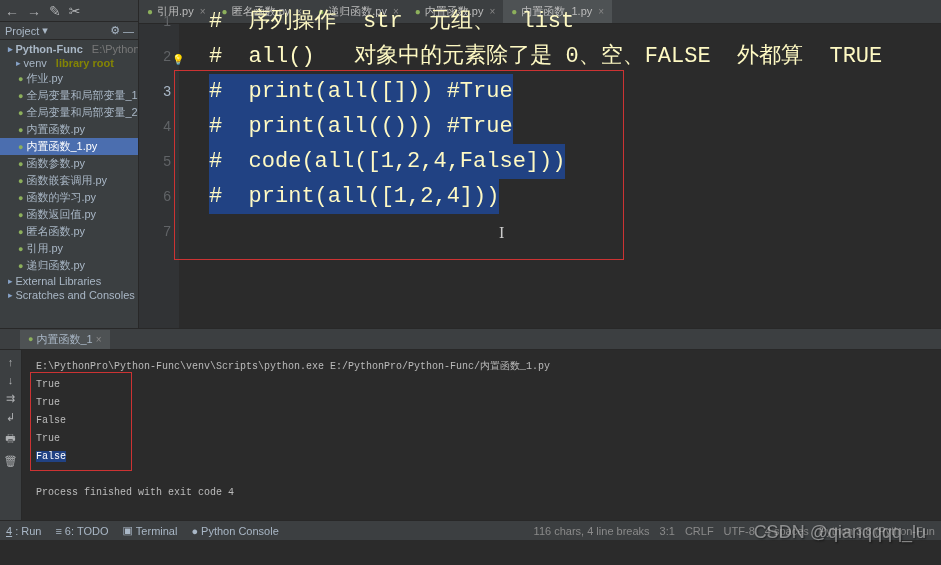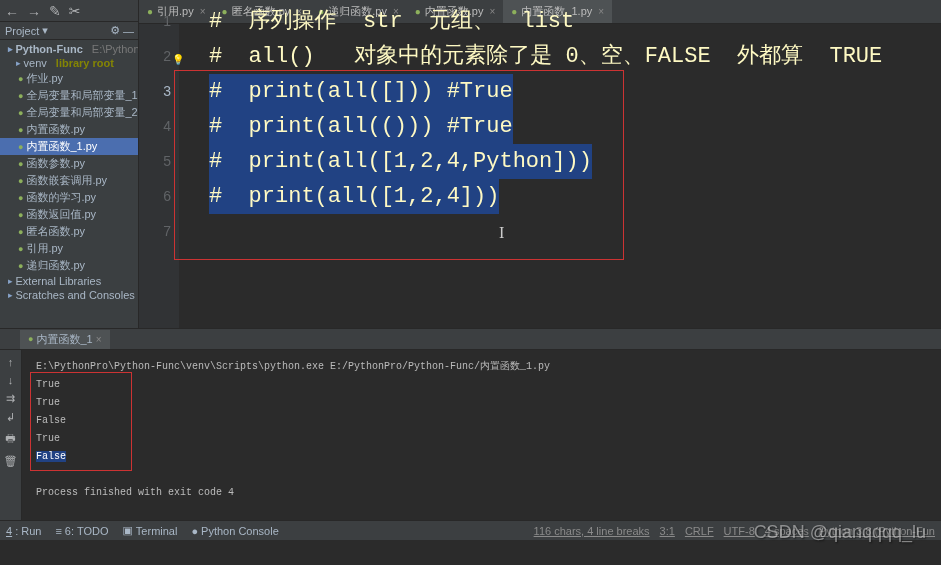--- a/index.html
+++ b/index.html
@@ -38,21 +38,21 @@
 .btab .close { color:#888; font-size:10px; }
 .console { height:170px; background:#2b2b2b; display:flex; }
 .con-gutter { width:22px; background:#3c3f41; border-right:1px solid #282828; display:flex; flex-direction:column; align-items:center; padding-top:6px; gap:6px; }
 .con-gutter span { color:#afb1b3; font-size:11px; cursor:pointer; }
 .con-body { flex:1; padding:8px 14px; font-family:"Consolas","Courier New",monospace; font-size:10px; line-height:18px; position:relative; }
 .con-line { white-space:pre; color:#bbbbbb; }
 .con-sel { background:#214283; color:#fff; }
 .red-box2 { position:absolute; border:1px solid #cc3333; left:8px; top:22px; width:102px; height:99px; pointer-events:none; }
 .status { height:20px; background:#3c3f41; border-top:1px solid #282828; display:flex; align-items:center; font-size:11px; padding:0 6px; }
 .status-left { display:flex; gap:14px; }
-.status-right { margin-left:auto; display:flex; gap:10px; color:#8a8a8a;text-decoration:underline; }
+.status-right { margin-left:auto; display:flex; gap:10px; color:#8a8a8a; }
 .sb-item { display:flex; align-items:center; gap:3px; cursor:pointer; }
 .watermark { position:absolute; right:15px; bottom:22px; color:#d0d0d0; font-size:18px; opacity:0.55; text-shadow:1px 1px 2px #000; pointer-events:none; }
 </style>
 </head>
 <body>
 
 <div class="tabs">
   <div class="tab">
       <span class="py-icon">●</span>
       <span>引用.py</span>
@@ -163,21 +163,21 @@
         <div>4</div>
         <div>5</div>
         <div>6</div>
         <div>7</div>
   </div>
   <div class="code">
     <div class="code-line"><span class="cm">#  序列操作  str  元组、  list</span></div>
     <div class="code-line"><span class="cm">#  all()   对象中的元素除了是 0、空、FALSE  外都算  TRUE</span></div>
     <div class="code-line"><span class="cm sel-bg">#  print(all([])) #True</span></div>
     <div class="code-line"><span class="cm sel-bg">#  print(all(())) #True</span></div>
-    <div class="code-line"><span class="cm sel-bg">#  print(all([1,2,4,Python]))</span></div>
+    <div class="code-line"><span class="cm sel-bg">#  code(all([1,2,4,False]))</span></div>
     <div class="code-line"><span class="cm sel-bg">#  print(all([1,2,4]))</span></div>
     <div class="red-box"></div>
     <div class="cursor-I">I</div>
   </div>
  </div>
 </div>
 
 <div class="bottom-tabs">
   <div class="btab">
       <span class="py-ic">●</span>

